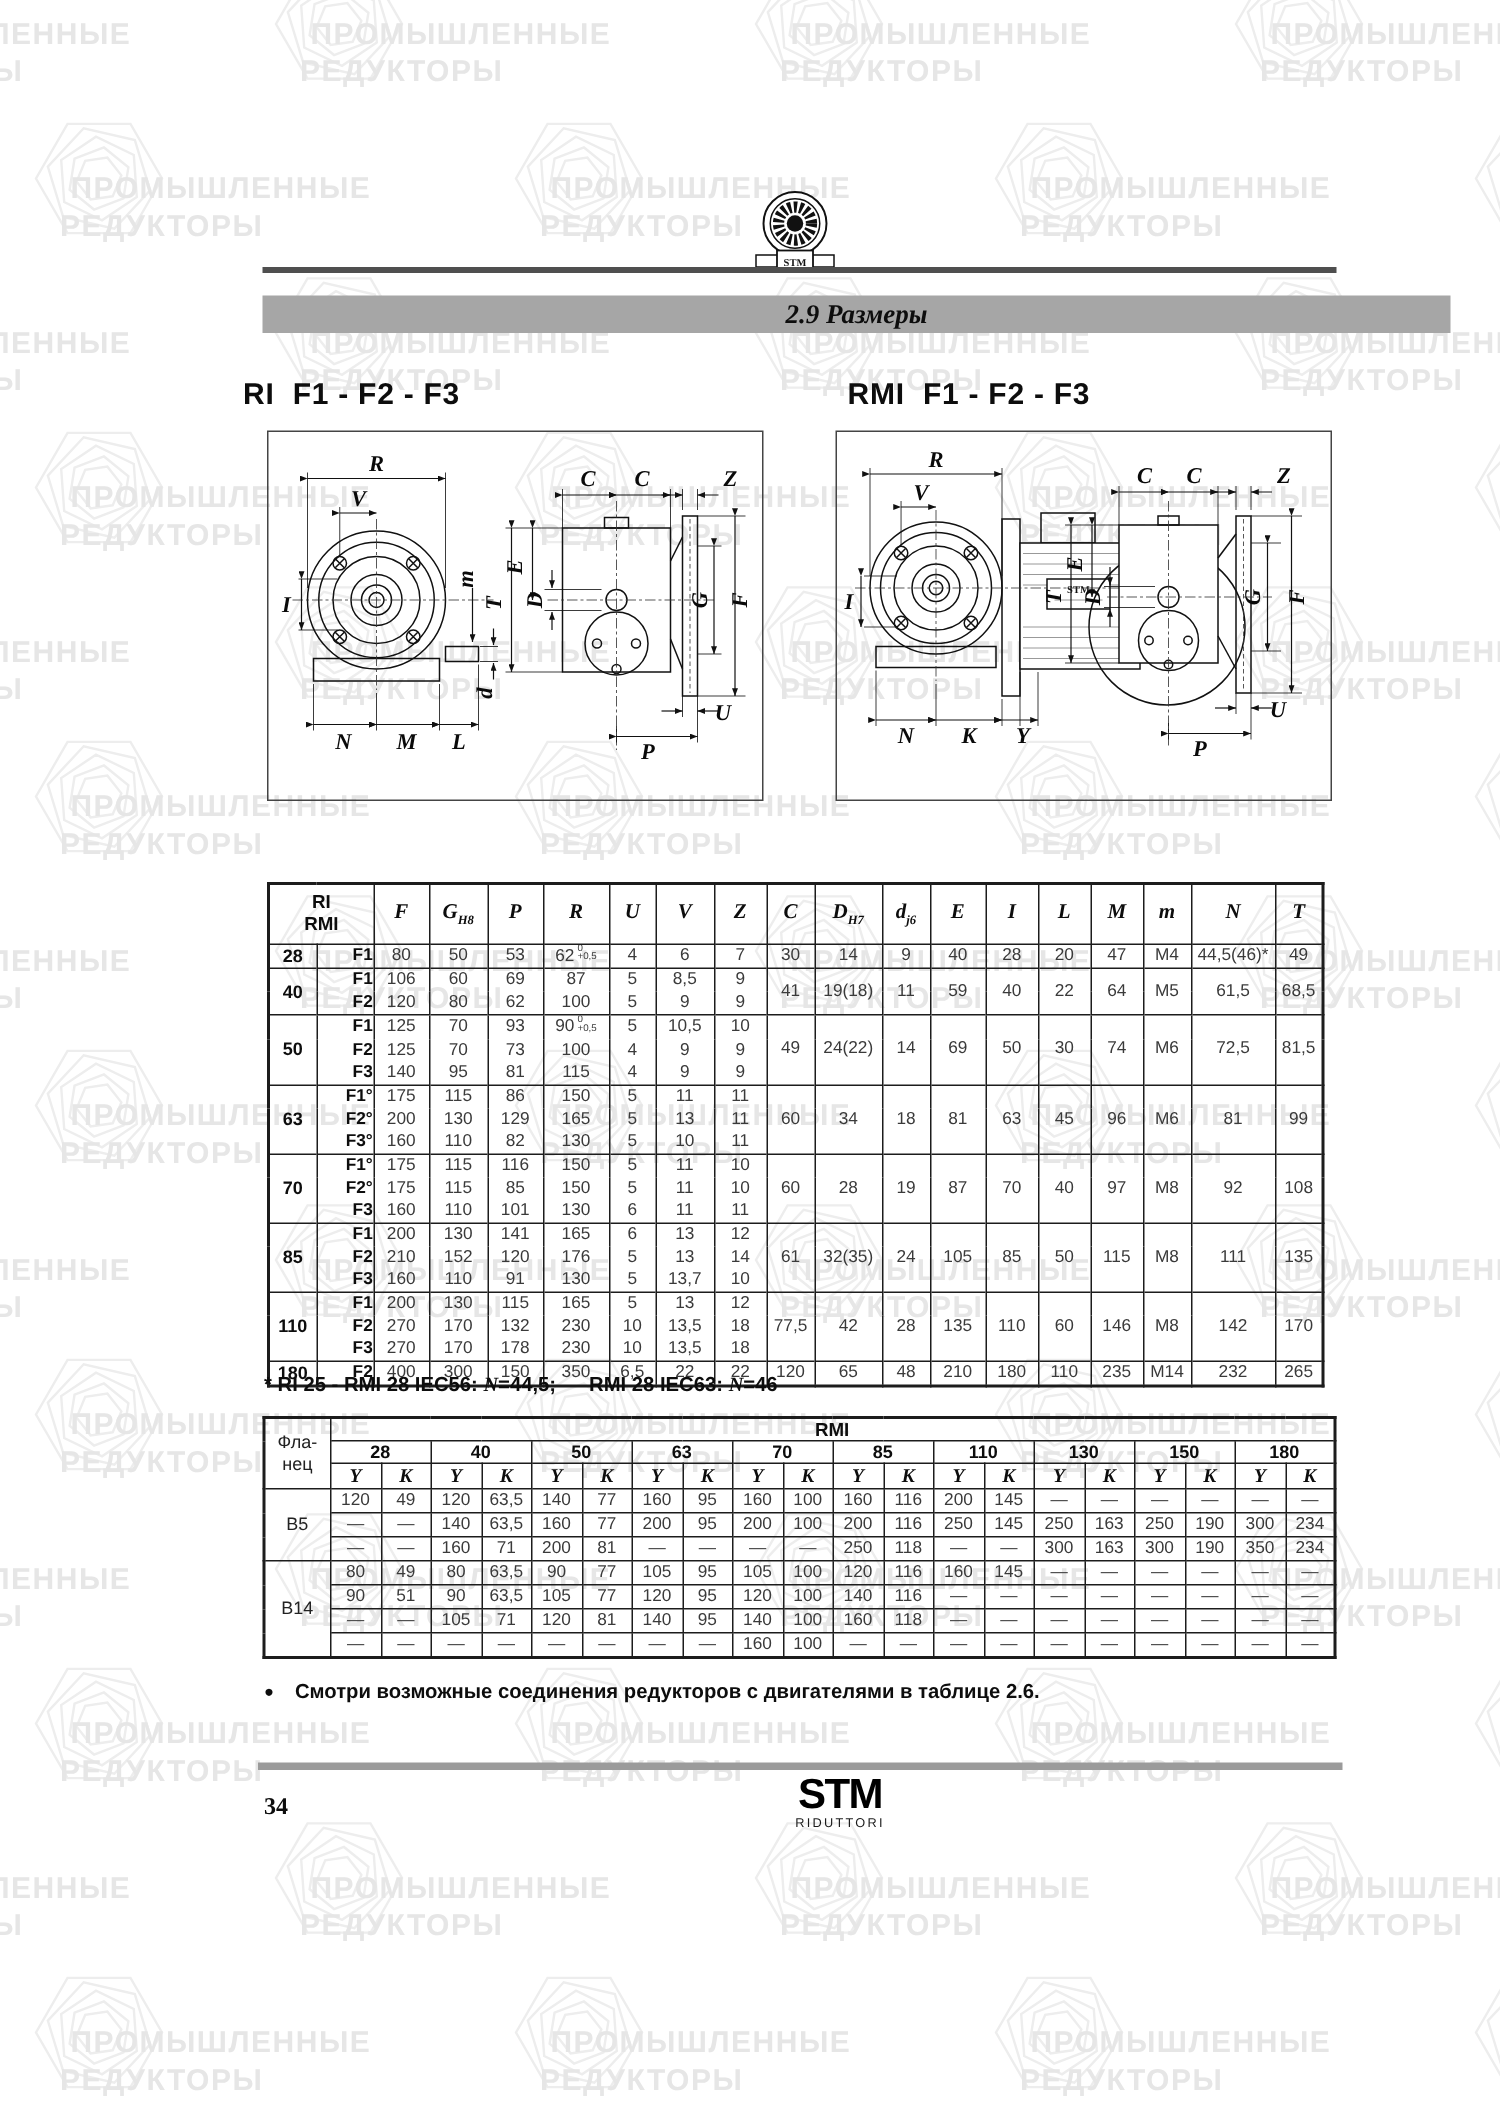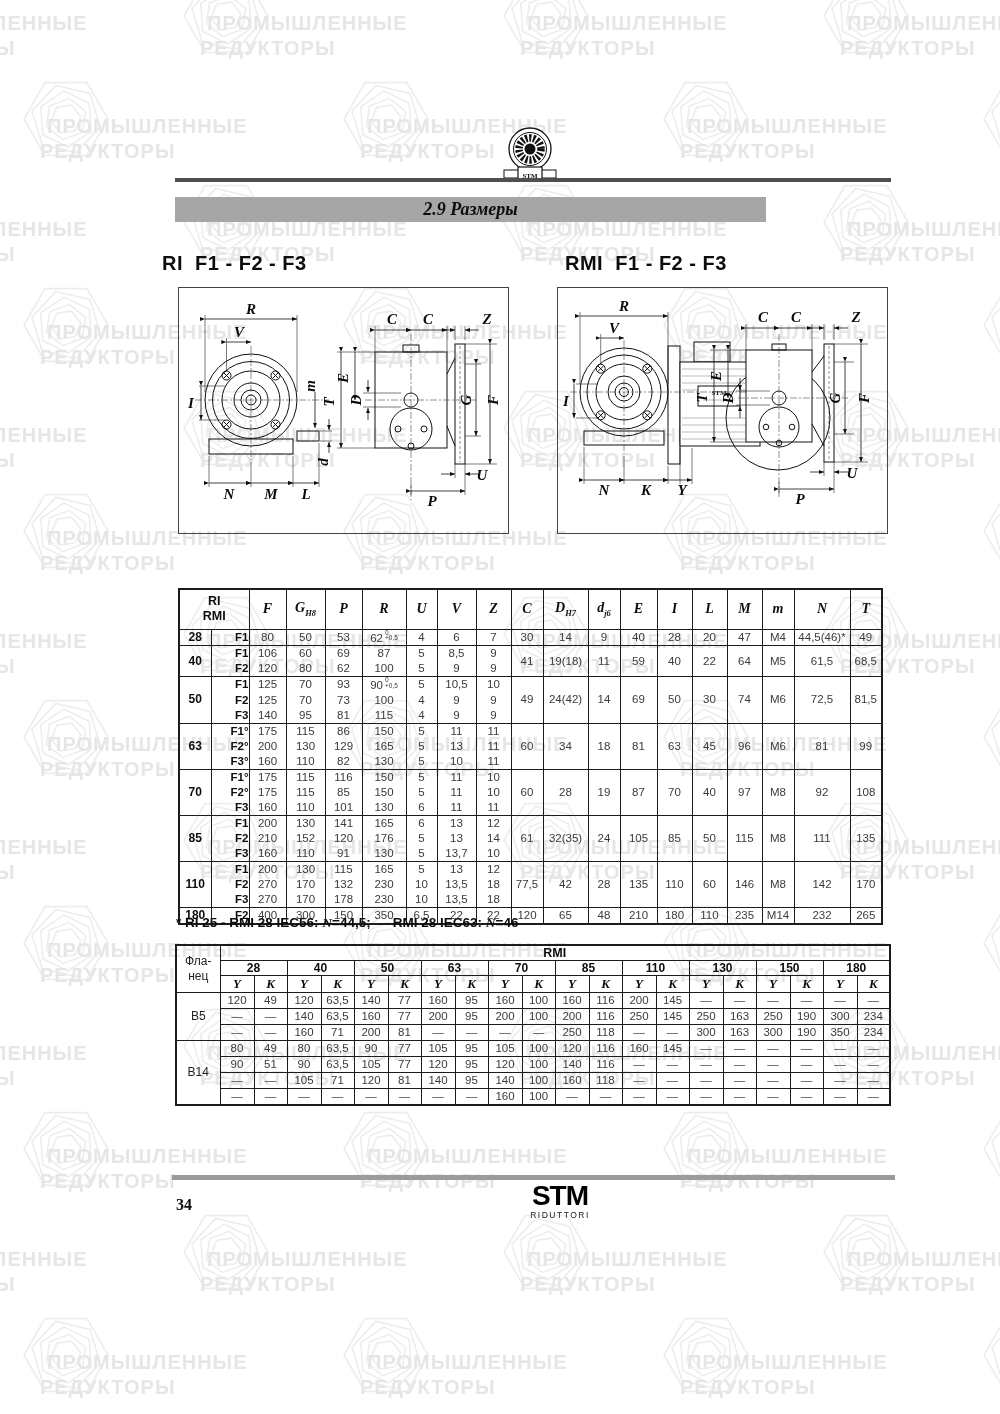--- a/index.html
+++ b/index.html
@@ -14,21 +14,21 @@
   .wm .l1{position:absolute;left:27px;top:42px;font-size:20px;font-weight:bold;letter-spacing:1px;color:#e6e6e6;white-space:nowrap}
   .wm .l2{position:absolute;left:20px;top:67px;font-size:20px;font-weight:bold;letter-spacing:1px;color:#e6e6e6;white-space:nowrap}
 
   .content{position:absolute;inset:0;z-index:1}
 
   
   .hdr-logo{position:absolute;left:501px;top:125px}
   .hdr-title{position:absolute;top:137px;right:110px;text-align:right;font-weight:bold;font-size:13.5px;line-height:16px;letter-spacing:.4px;color:#0d0d0d;white-space:pre}
   .rule-top{position:absolute;left:175px;top:178px;width:716px;height:4px;background:#4f4f4f}
 
-  .sec-bar{position:absolute;left:175px;top:197px;width:591px;height:25px;background:#a6a6a6;text-align:center;font-family:"Liberation Serif",serif;font-style:italic;font-weight:bold;font-size:18px;line-height:25px;color:#0d0d0d}
+  .sec-bar{position:absolute;left:175px;top:197px;width:792px;height:25px;background:#a6a6a6;text-align:center;font-family:"Liberation Serif",serif;font-style:italic;font-weight:bold;font-size:18px;line-height:25px;color:#0d0d0d}
   .sec-sub{position:absolute;left:175px;top:224px;width:716px;text-align:center;font-weight:bold;font-size:14.5px;color:#0d0d0d}
 
   .dtitle{position:absolute;top:252px;font-weight:bold;font-size:20px;letter-spacing:.5px;color:#0d0d0d;white-space:pre}
   #dt-left{left:162px}
   #dt-right{left:565px}
   .dbox{position:absolute;top:287px;width:331px;height:247px;border:1px solid #444}
   #db-left{left:178px}
   #db-right{left:557px}
 
   .note{position:absolute;left:175px;top:542px;width:718px;font-weight:bold;font-size:13.5px;line-height:19px;color:#0d0d0d}
@@ -1061,21 +1061,21 @@
             <td class="sz" rowspan="3">50</td>
             <td class="vr">F1</td>
             <td>125</td>
             <td>70</td>
             <td>93</td>
             <td>90<span class="tol"><span>0</span><span>+0,5</span></span></td>
             <td>5</td>
             <td>10,5</td>
             <td>10</td>
             <td class="sh" rowspan="3">49</td>
-            <td class="sh" rowspan="3">24(42)</td>
+            <td class="sh" rowspan="3">24(22)</td>
             <td class="sh" rowspan="3">14</td>
             <td class="sh" rowspan="3">69</td>
             <td class="sh" rowspan="3">50</td>
             <td class="sh" rowspan="3">30</td>
             <td class="sh" rowspan="3">74</td>
             <td class="sh" rowspan="3">M6</td>
             <td class="sh" rowspan="3">72,5</td>
             <td class="sh" rowspan="3">81,5</td>
           </tr>
           <tr>
@@ -1508,20 +1508,21 @@
             <td class="dash">—</td>
             <td class="dash">—</td>
             <td class="dash">—</td>
             <td class="dash">—</td>
             <td class="dash">—</td>
             <td class="dash">—</td>
           </tr>
         </tbody>
       </table>
 
+    <p class="bullet"><span class="b">●</span><span>Смотри возможные соединения редукторов с двигателями в таблице 2.6.</span></p>
 
     <div class="rule-bot"></div>
     <div class="pagenum">34</div>
     <div class="flogo">
       <div class="stm">STM</div>
       <div class="rid">RIDUTTORI</div>
     </div>
 
   </div>
 </div>

